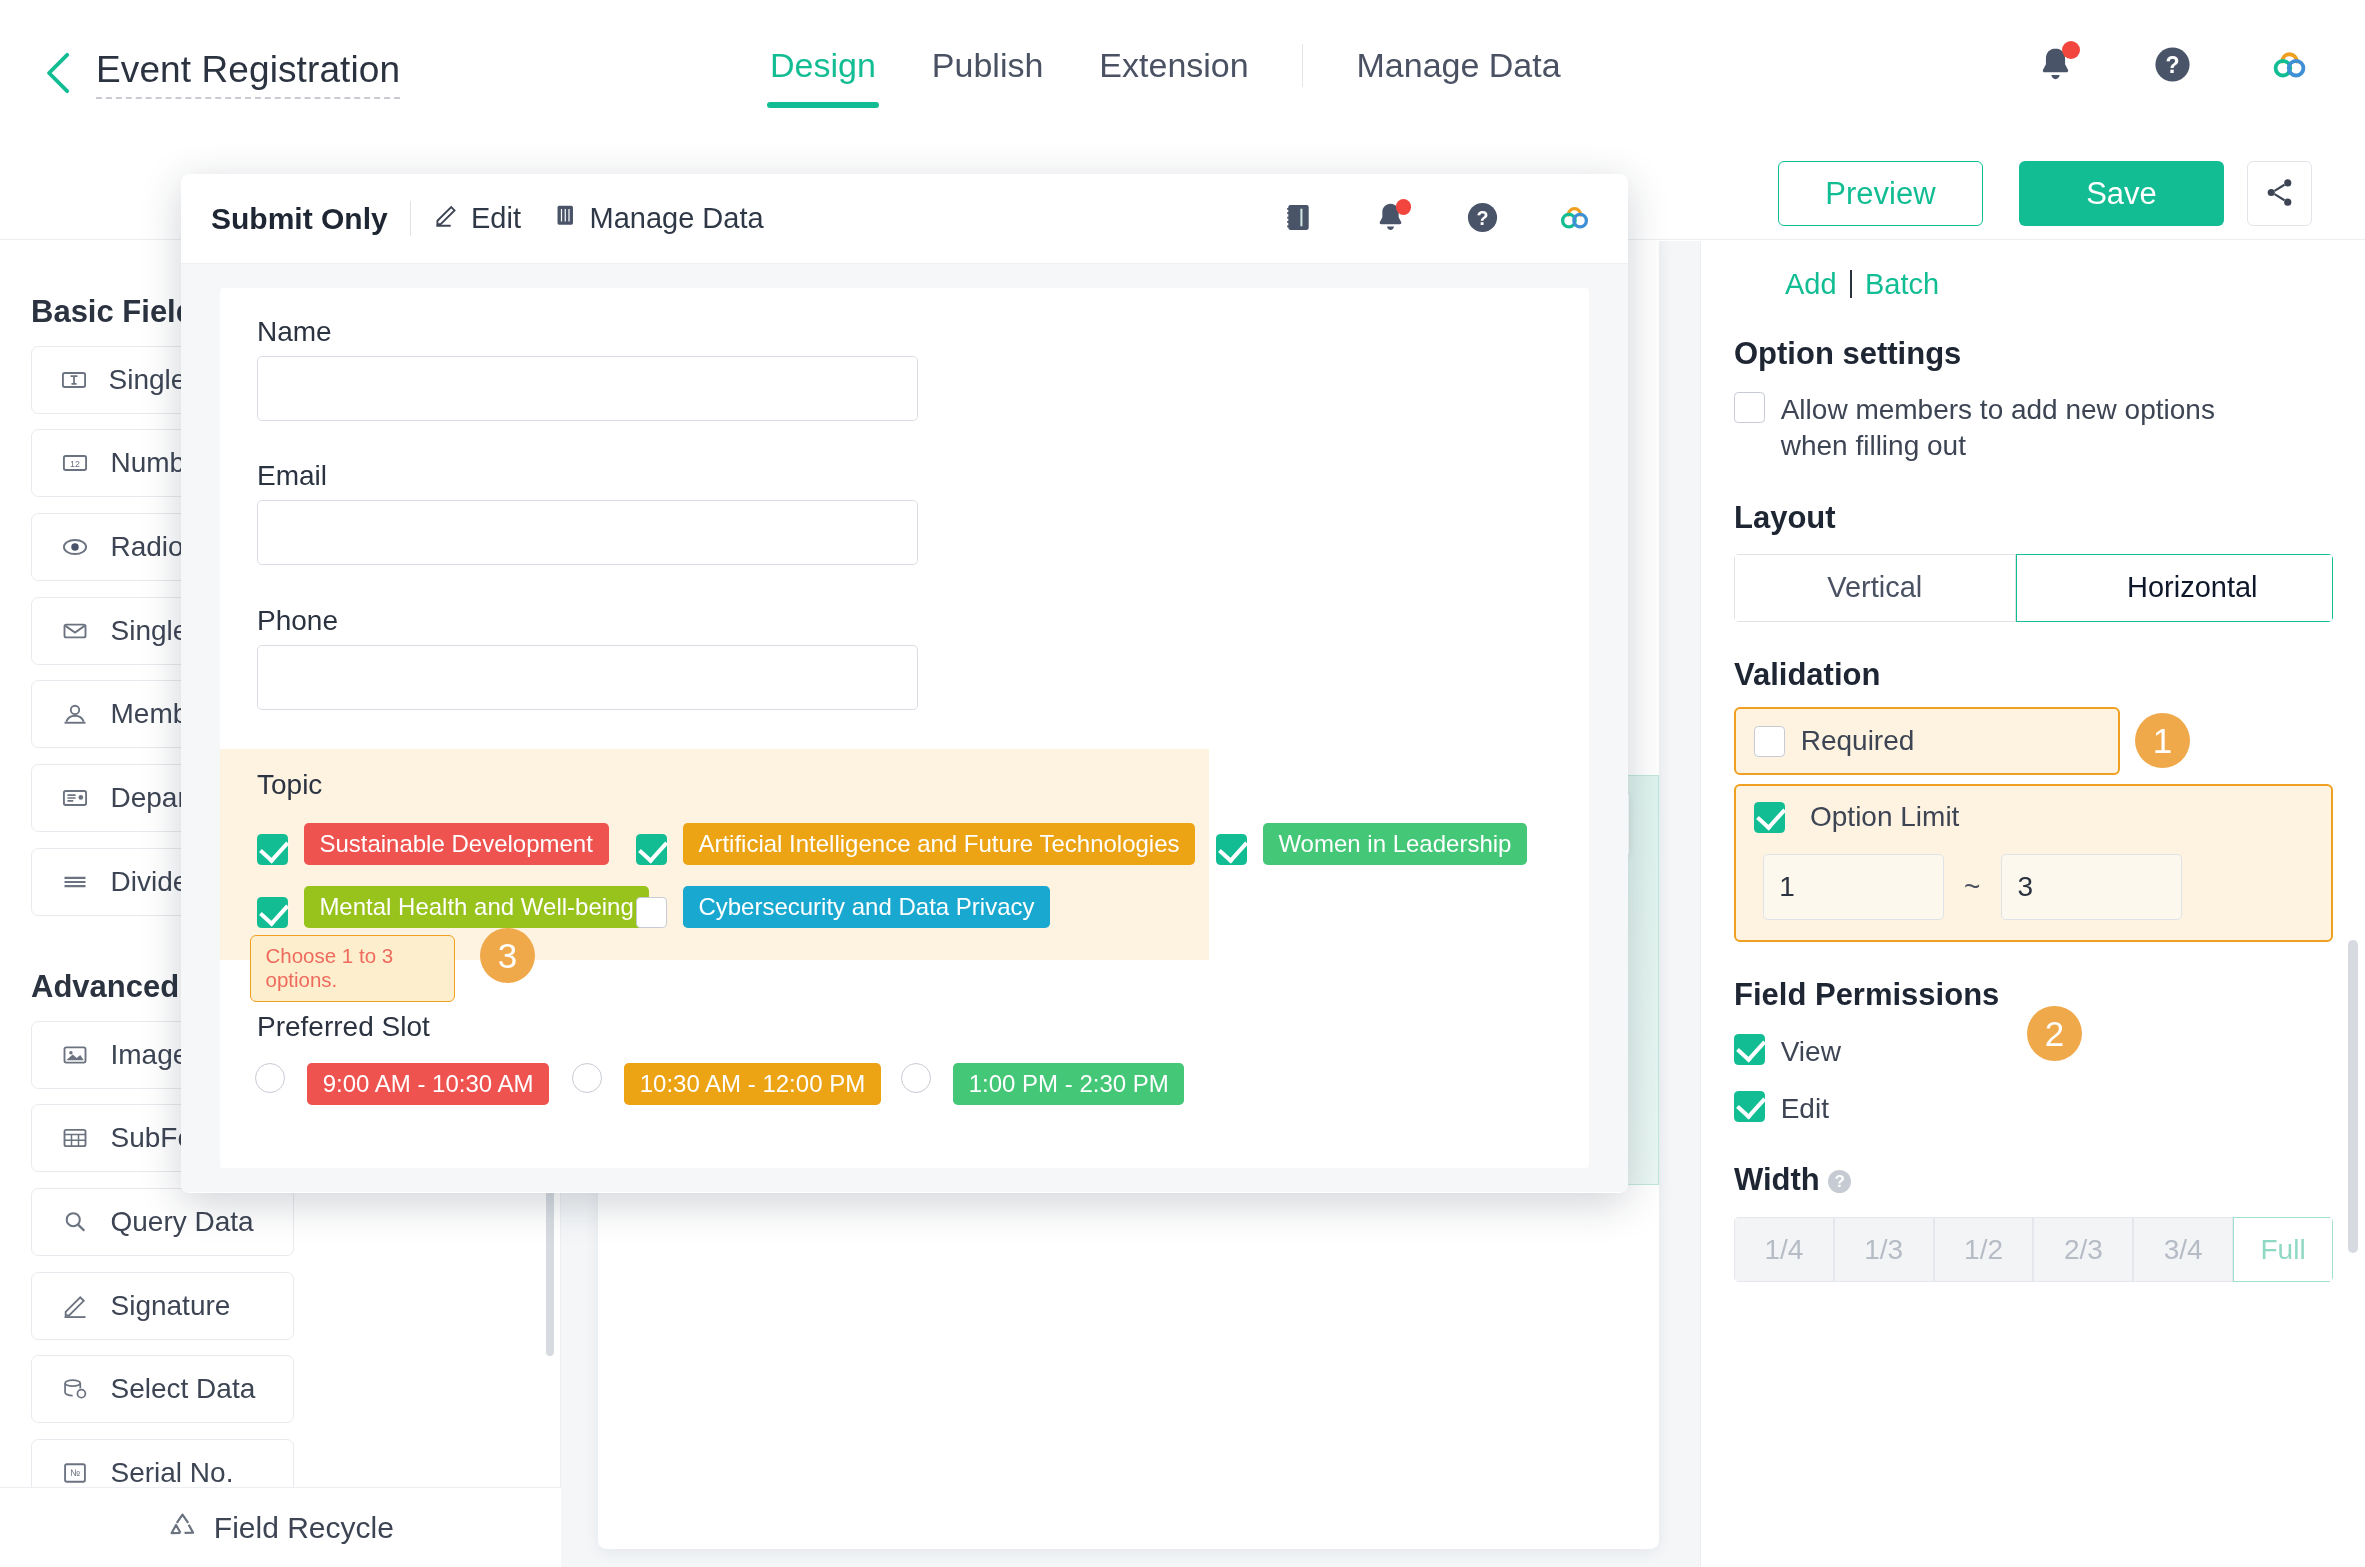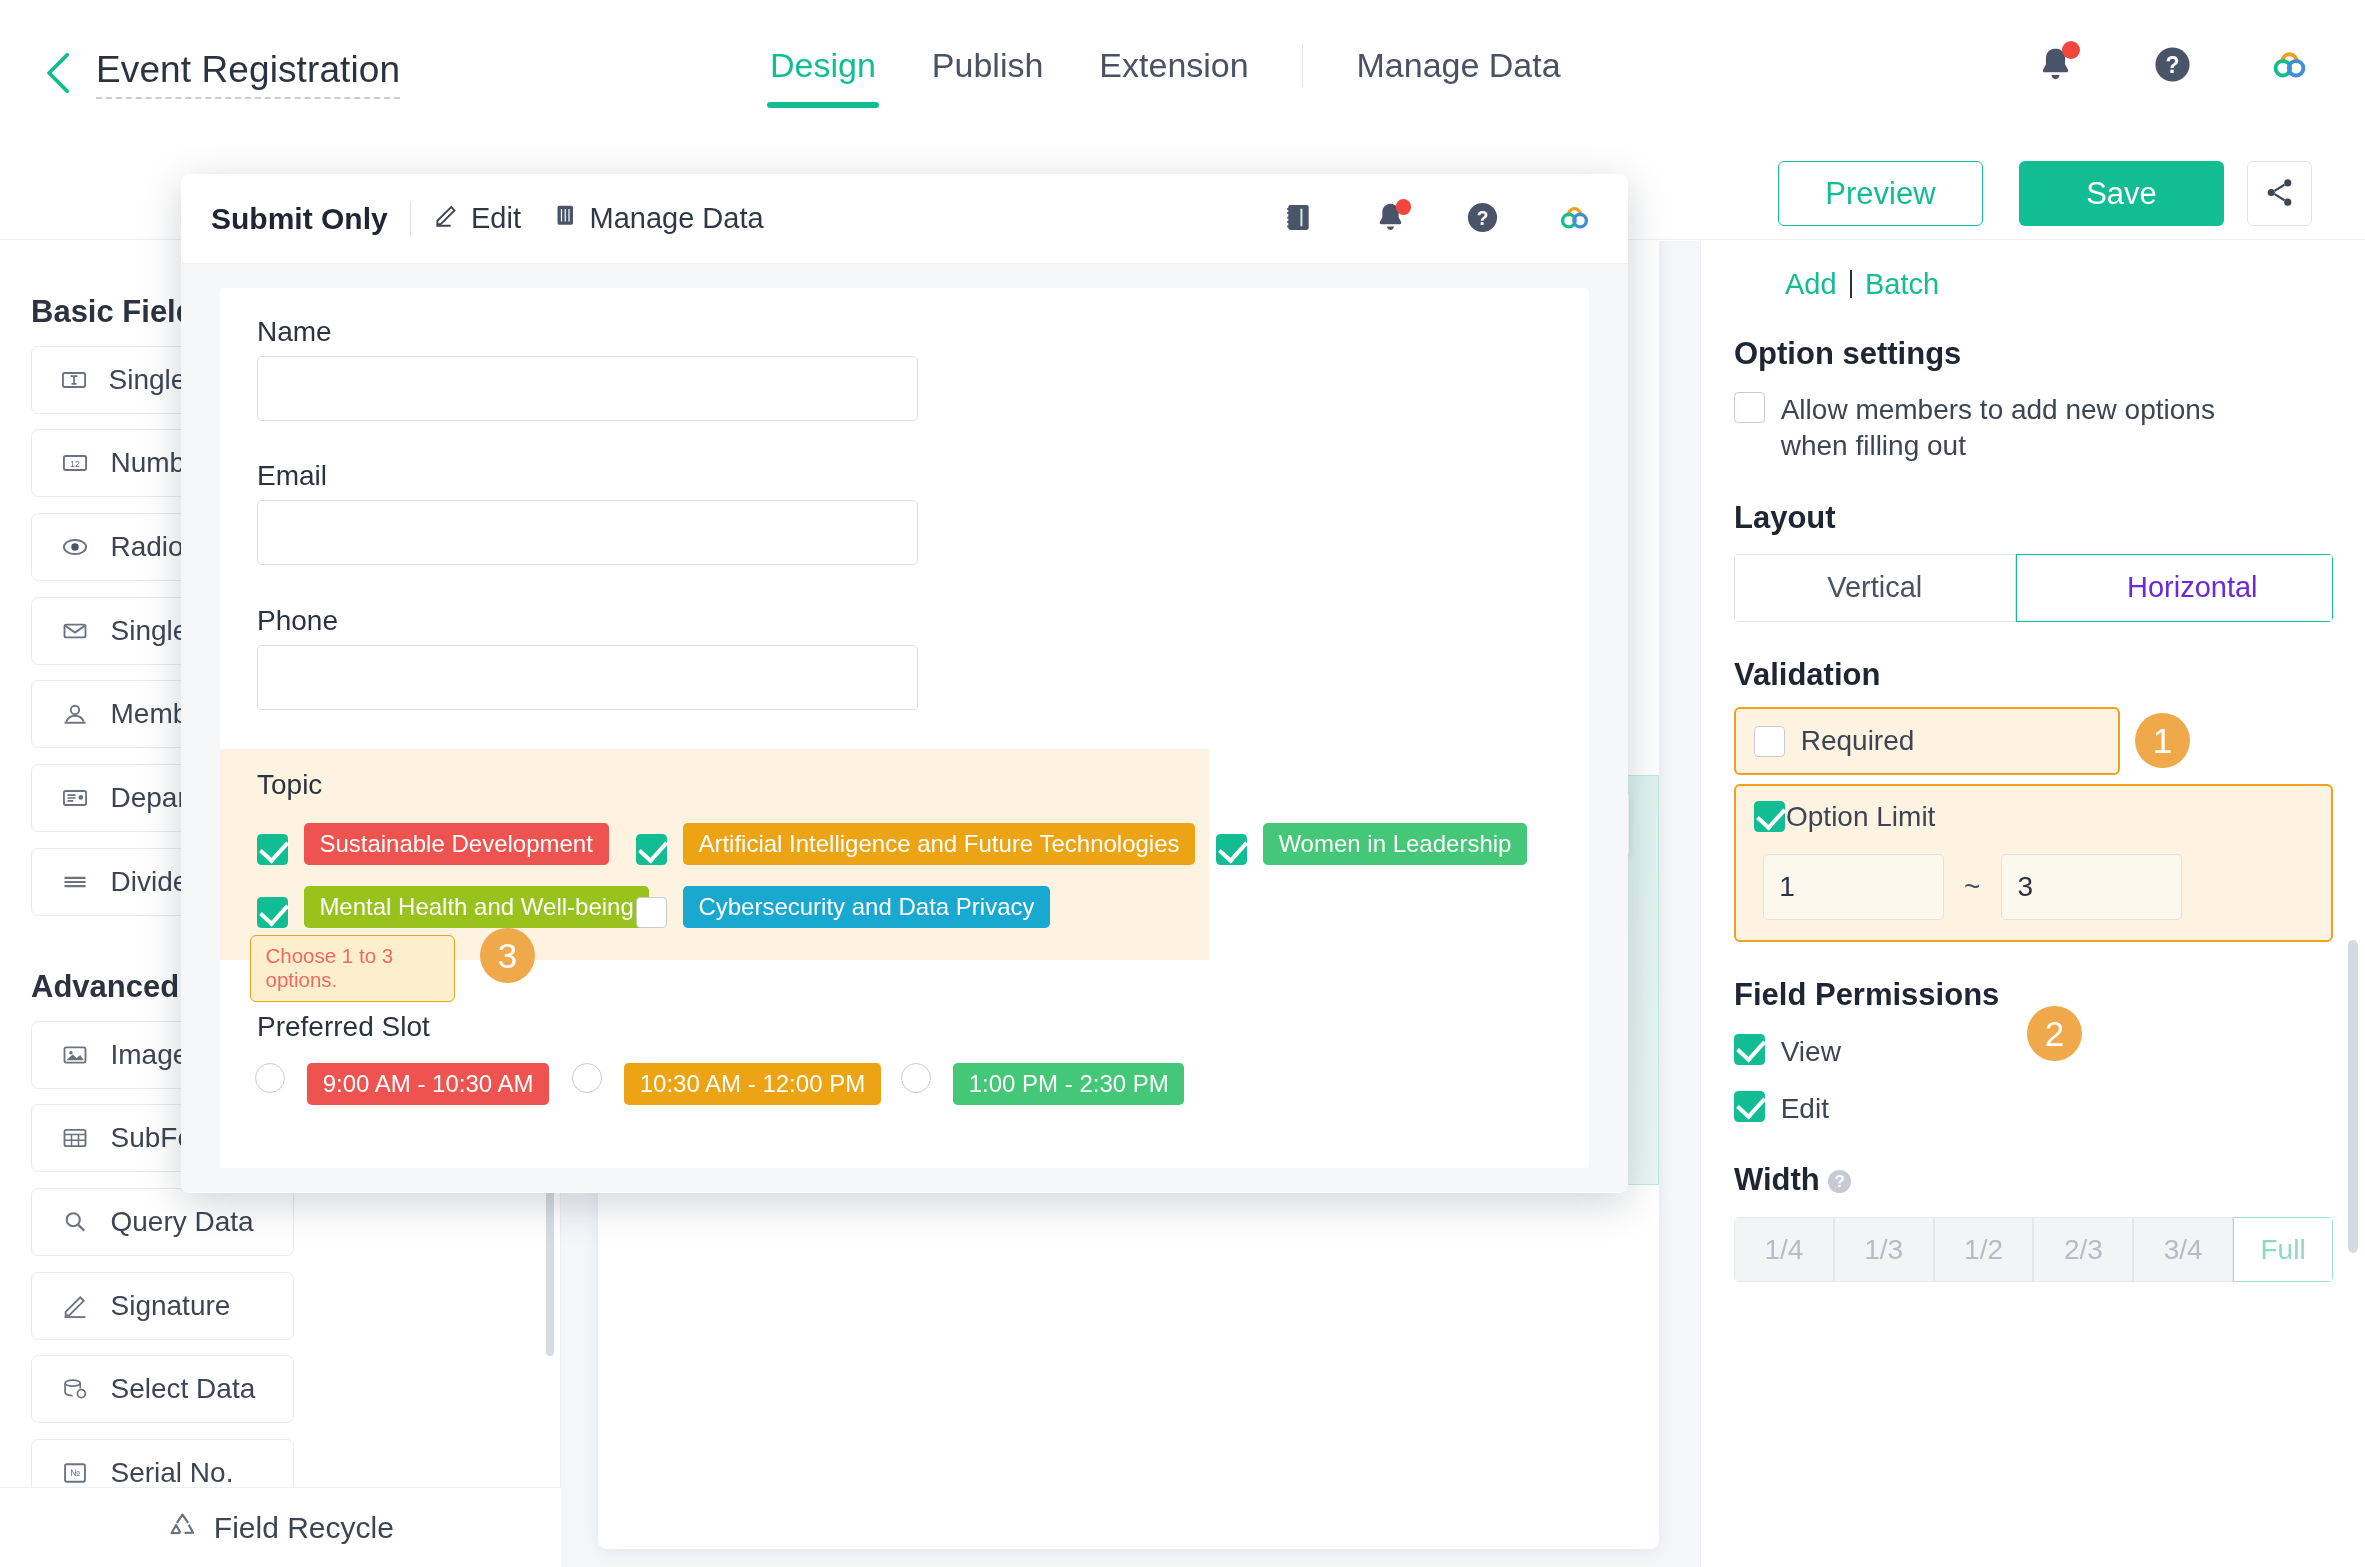--- a/index.html
+++ b/index.html
@@ -240,21 +240,21 @@
   .rp-check .lbl { font-size:28px; color:#3d4554; line-height:1.3; max-width:494px; }
   .seg {
     display:flex; margin-top:18px; width:100%; height:68px;
     border-radius:4.8px; overflow:hidden;
   }
   .seg > div {
     flex:1; display:flex; align-items:center; justify-content:center;
     font-size:29px; color:#4a5162; border:1.2px solid #dfe3e8;
     background:#fff; cursor:pointer;
   }
-  .seg > div.on { color:#6d28d9; border-color:#12bd93;padding-left:36px; }
+  .seg > div.on { color:#0f172a; border-color:#12bd93;padding-left:36px; }
   .hl-box {
     border:2.4px solid #f0a020; border-radius:6px; background:#fdf3e0;
   }
   .numrow { display:flex; align-items:center; gap:0; margin-top:20.5px; padding:0 26.5px 0 26.5px;}
   .numrow input {
     width:181px; height:66px; border:1.2px solid #dfe3e8; border-radius:4.8px;
     background:#fdf8ee; font-size:28px; color:#2b3340; padding:0 15.7px;
     font-family:"Liberation Sans", sans-serif;
   }
   .numrow .tilde { font-size:28px; color:#4a5162; padding:0 20.5px; }
@@ -677,21 +677,21 @@
 
       <div style="position:relative; margin-top:14.5px;">
         <div class="hl-box" style="display:flex; align-items:center; gap:15.7px; width:386px; height:68px; padding:0 18px;">
           <span class="cbox"></span>
           <span style="font-size:28px; color:#3d4554;">Required</span>
         </div>
         <div class="badge-num" style="left:401px; top:6px;">1</div>
       </div>
 
       <div class="hl-box" style="margin-top:8.4px; width:100%; padding:15.7px 0 20.5px 0;">
-        <div style="display:flex; align-items:flex-start; gap:1px; padding-left:18px;">
+        <div style="display:flex; align-items:center; gap:25px; padding-left:18px;">
           <span class="cbox on"></span>
           <span style="font-size:28px; color:#3d4554;">Option Limit</span>
         </div>
         <div class="numrow">
           <input value="1" style="">
           <span class="tilde">~</span>
           <input value="3" style="">
         </div>
       </div>
 

